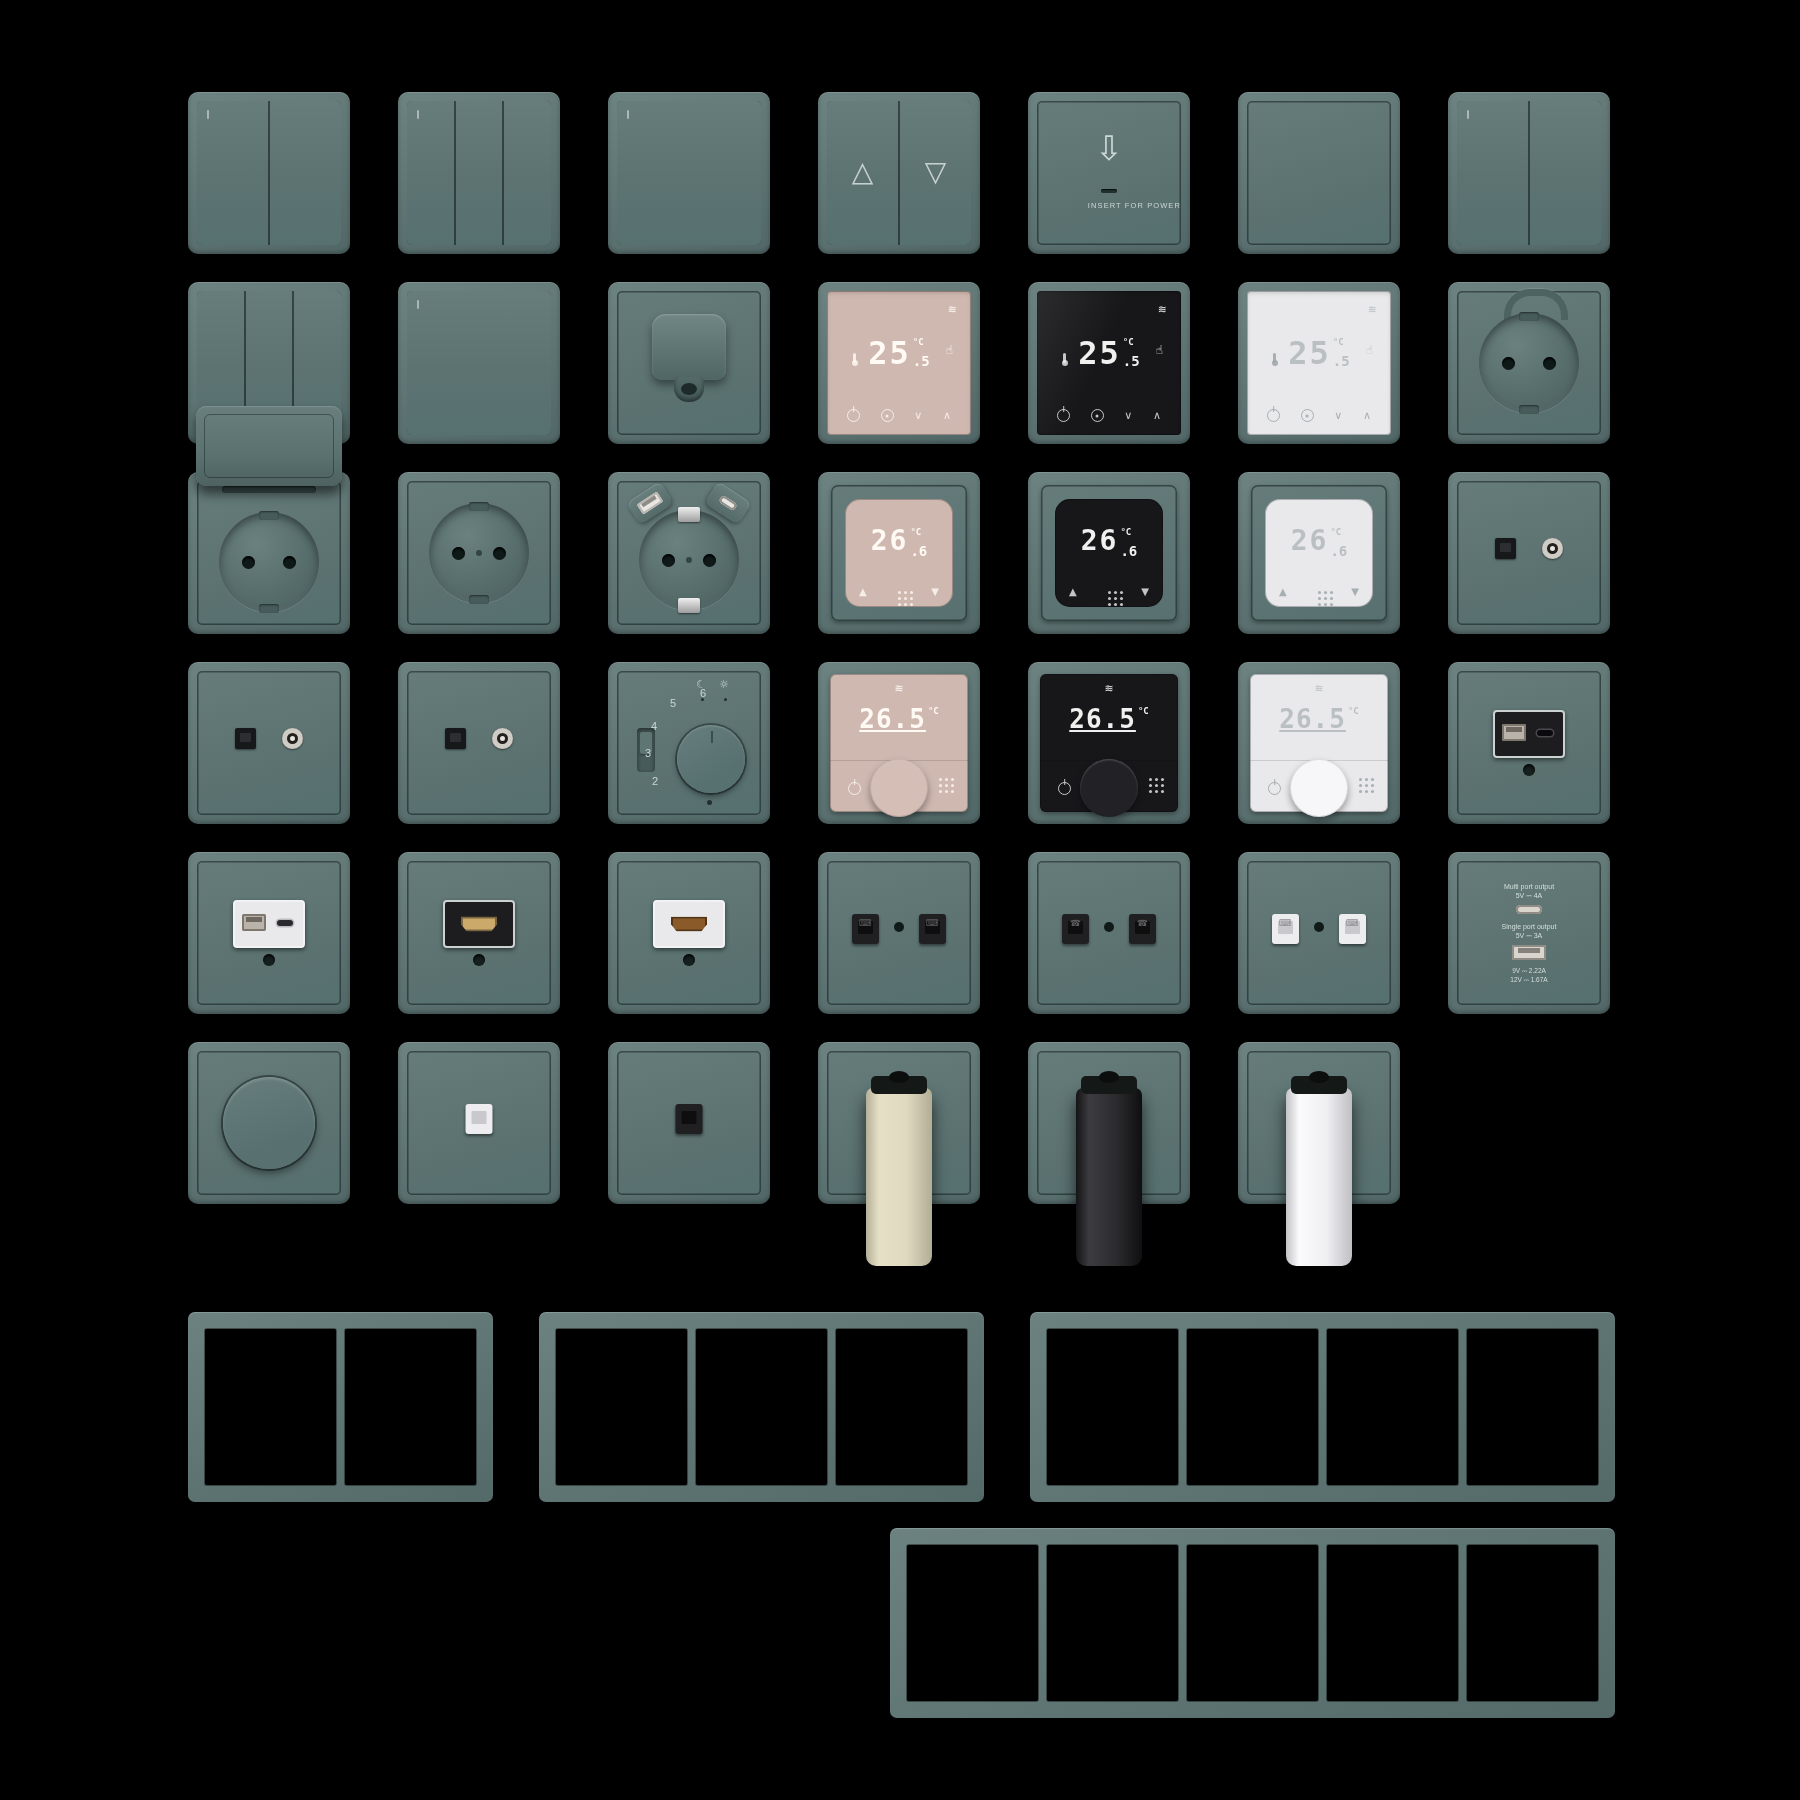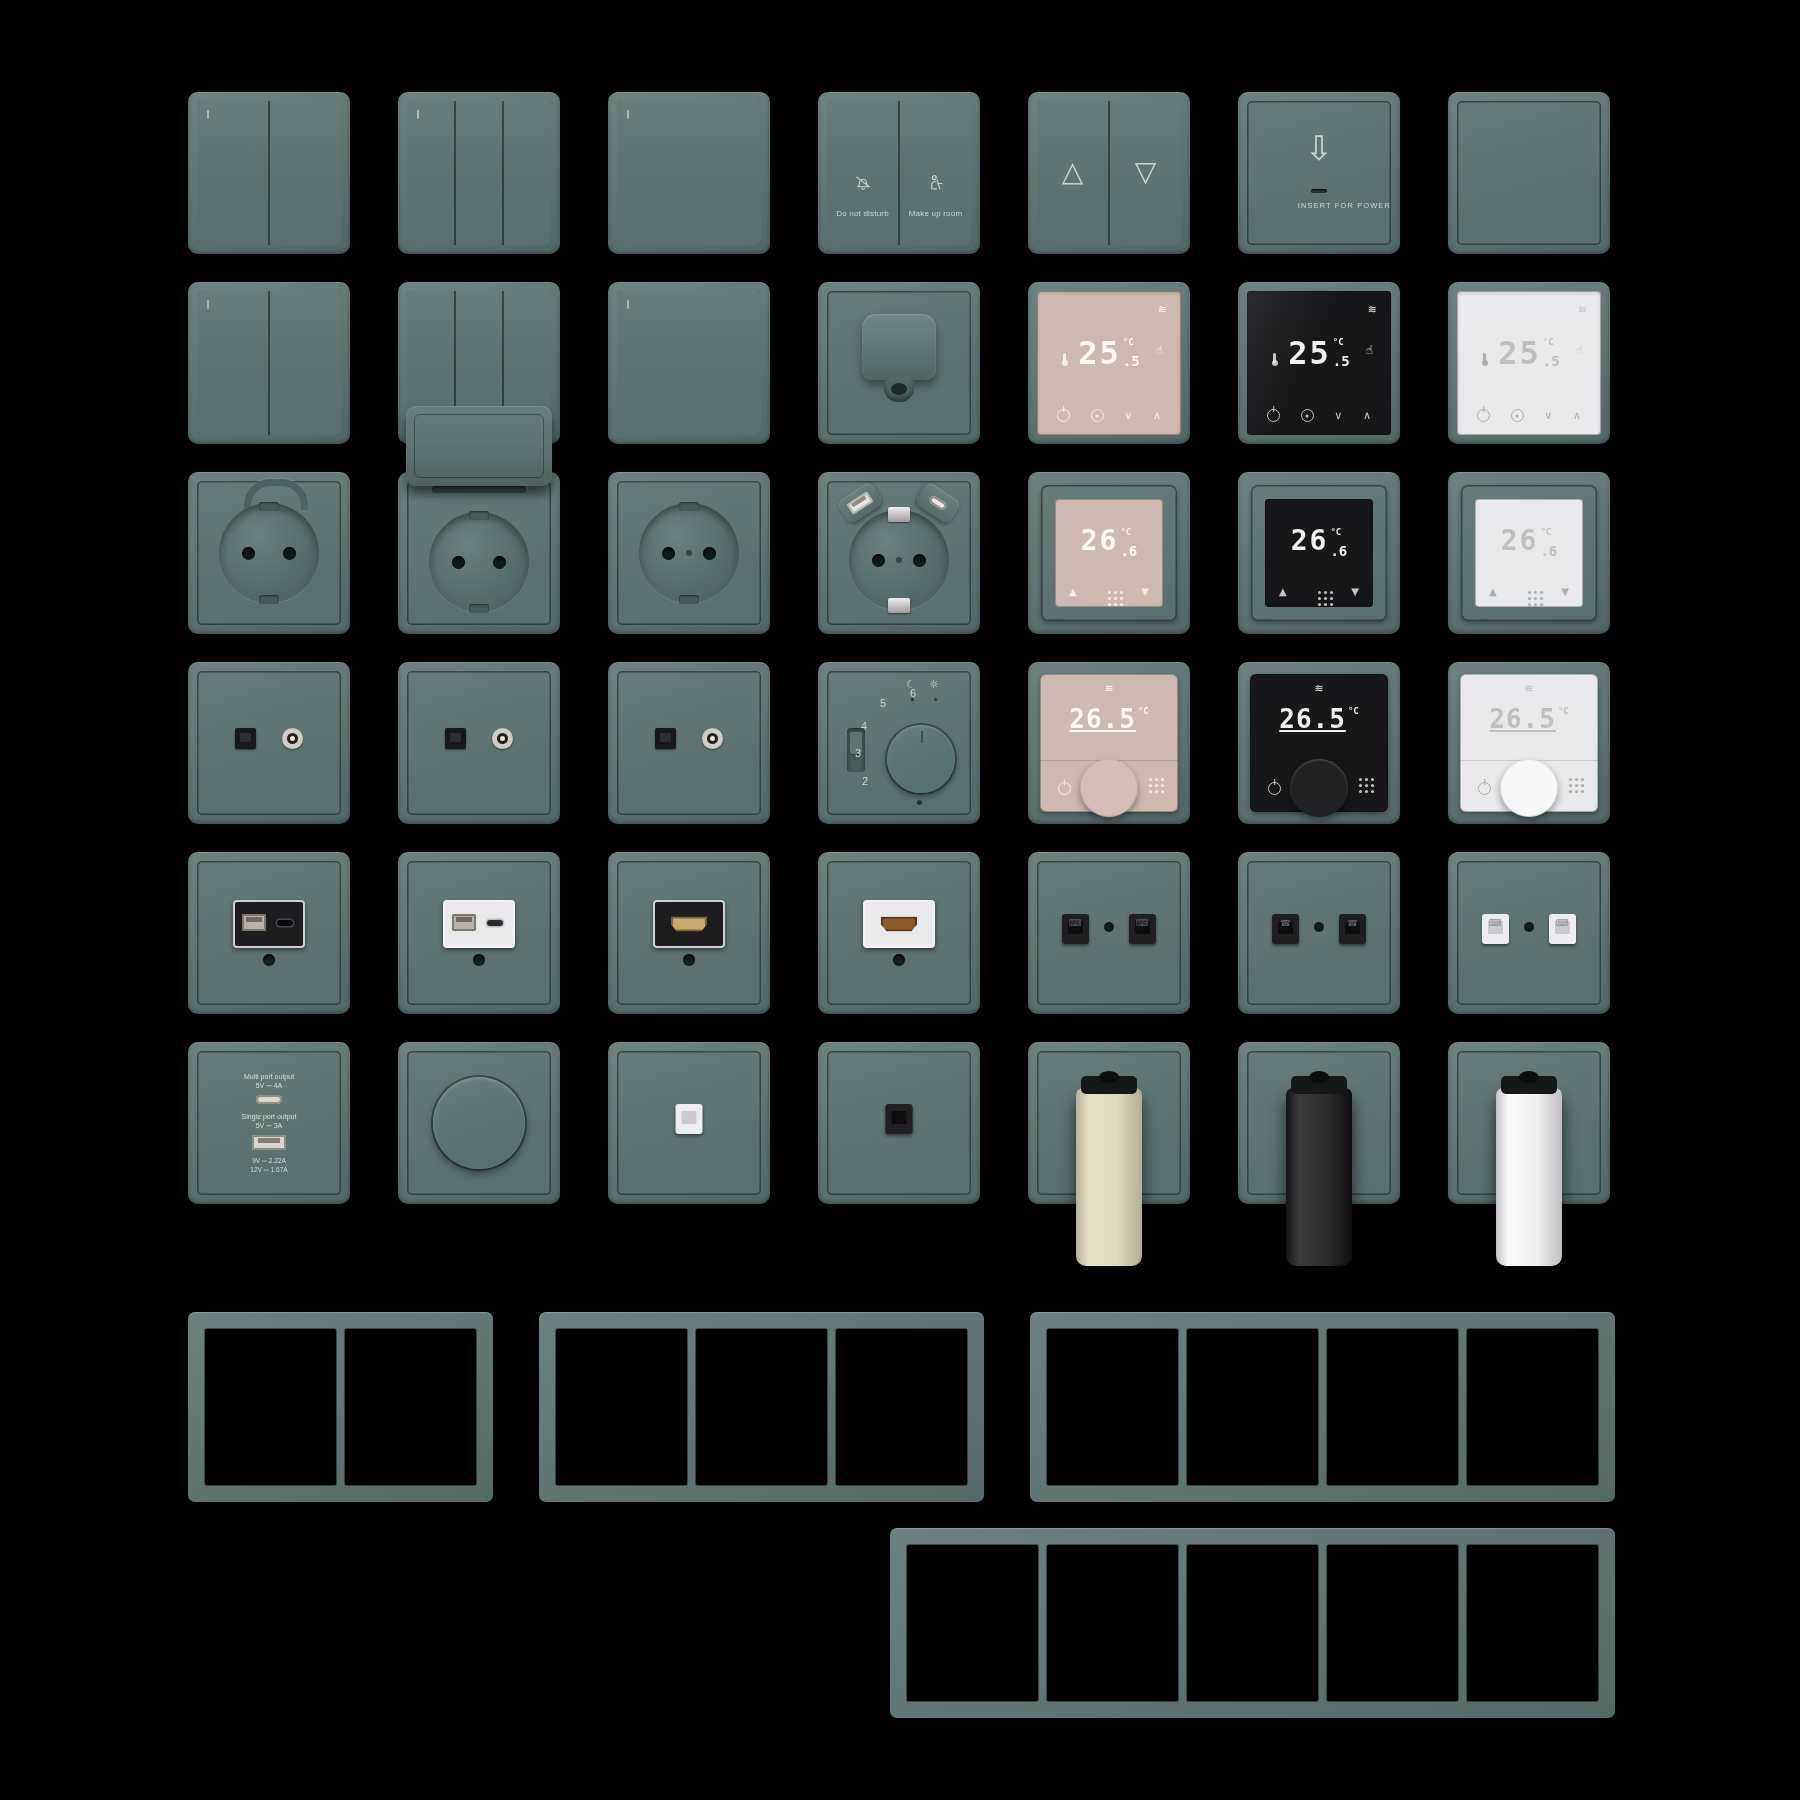--- a/index.html
+++ b/index.html
@@ -95,21 +95,21 @@
   .pwr{width:11px;height:11px;border:1.6px solid var(--fgdim);border-radius:50%;position:relative;}
   .pwr::after{content:"";position:absolute;left:50%;top:-4px;transform:translateX(-50%);width:1.6px;height:6px;background:var(--fgdim);}
   .circ{width:11px;height:11px;border:1.6px solid var(--fgdim);border-radius:50%;position:relative;}
   .circ::after{content:"";position:absolute;left:50%;top:50%;transform:translate(-50%,-50%);width:3px;height:3px;border-radius:50%;background:var(--fgdim);}
   .chev{font-size:11px;font-family:"DejaVu Sans",sans-serif;line-height:1;}
   .dots9{width:3px;height:3px;border-radius:50%;background:var(--fgdim);
     box-shadow:6px 0 0 var(--fgdim),12px 0 0 var(--fgdim),0 6px 0 var(--fgdim),6px 6px 0 var(--fgdim),12px 6px 0 var(--fgdim),0 12px 0 var(--fgdim),6px 12px 0 var(--fgdim),12px 12px 0 var(--fgdim);}
 
   
   .inner-sq{position:absolute;inset:13px;border-radius:7px;background:linear-gradient(165deg,#657c7b,#587070);box-shadow:inset 0 0 0 1.5px rgba(8,18,17,.5), 0 2px 4px rgba(0,0,0,.35);}
-  .scr2{position:absolute;inset:27px;border-radius:4px;background:var(--scr);box-shadow:inset 0 0 0 1px rgba(0,0,0,.25);}
+  .scr2{position:absolute;inset:27px;border-radius:15px;background:var(--scr);box-shadow:inset 0 0 0 1px rgba(0,0,0,.25);}
   .scr2 .temp{top:28px;}
   .scr2 .t-main{font-size:28px;}
   .sq-ctrl{position:absolute;bottom:10px;left:14px;right:14px;display:flex;justify-content:space-between;align-items:center;color:var(--fgdim);}
   .sq-ctrl .ar{font-size:10px;font-family:"DejaVu Sans",sans-serif;line-height:1;}
 
   
   .inner-kn{position:absolute;inset:12px;border-radius:6px;background:var(--scr);box-shadow:inset 0 0 0 1px rgba(0,0,0,.25), 0 2px 5px rgba(0,0,0,.35);overflow:visible;}
   .inner-kn .temp{top:32px;}
   .inner-kn .t-main{font-size:26px;letter-spacing:1px;text-decoration:underline;}
   .kn-sep{position:absolute;left:0;right:0;top:86px;height:1px;background:rgba(0,0,0,.12);}
@@ -212,42 +212,20 @@
     </div>
 
     <div class="plate">
       <div class="rockers">
         <div class="rocker">
             <span class="led"></span>
           </div>
       </div>
     </div>
 
-    <div class="plate">
-      <div class="rockers">
-        <div class="rocker">
-          <svg class="svc-ico" viewBox="0 0 24 24">
-            <path d="M6 16.5h12c-1.5-1.6-2-3-2-5a4 4 0 0 0-8 0c0 2-.5 3.4-2 5z"></path>
-            <path d="M10.4 18.6a1.8 1.8 0 0 0 3.2 0"></path>
-            <line x1="4.5" y1="5" x2="19.5" y2="16.5"></line>
-          </svg>
-          <div class="svc">Do not disturb</div>
-        </div>
-        <div class="rocker">
-          <svg class="svc-ico" viewBox="0 0 24 24">
-            <circle cx="10" cy="5.5" r="2.4"></circle>
-            <path d="M7 19v-5.5a3 3 0 0 1 3-3h1.5"></path>
-            <path d="M13.5 8.5l3 10.5"></path>
-            <path d="M14.5 12.5h4.5"></path>
-            <path d="M8.5 19h4"></path>
-          </svg>
-          <div class="svc">Make up room</div>
-        </div>
-      </div>
-    </div>
 
     <div class="plate">
       <div class="rockers">
         <div class="rocker">
           <span class="tri">△</span>
         </div>
         <div class="rocker">
           <span class="tri">▽</span>
         </div>
       </div>

